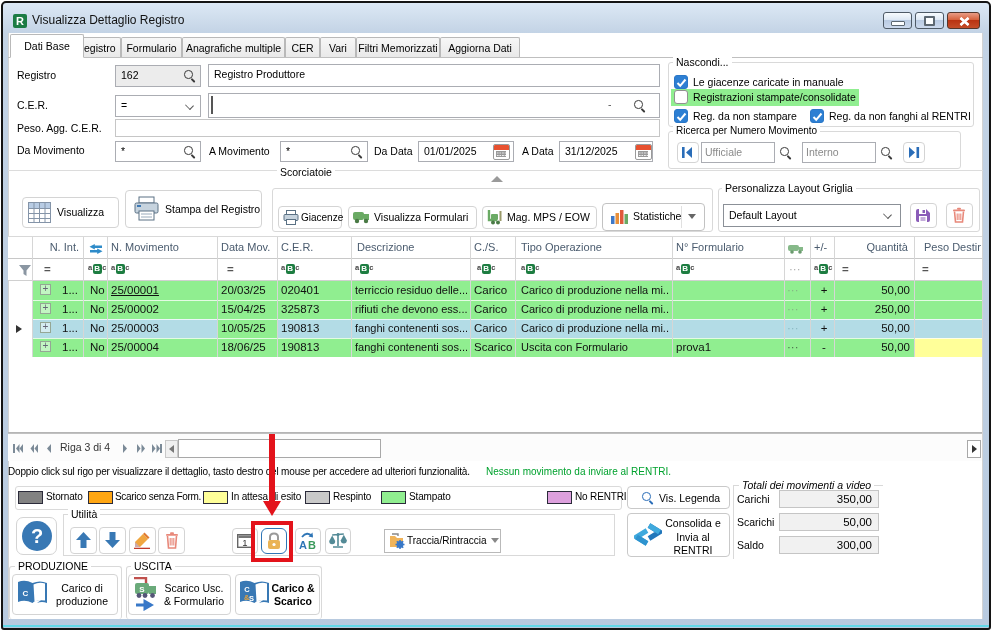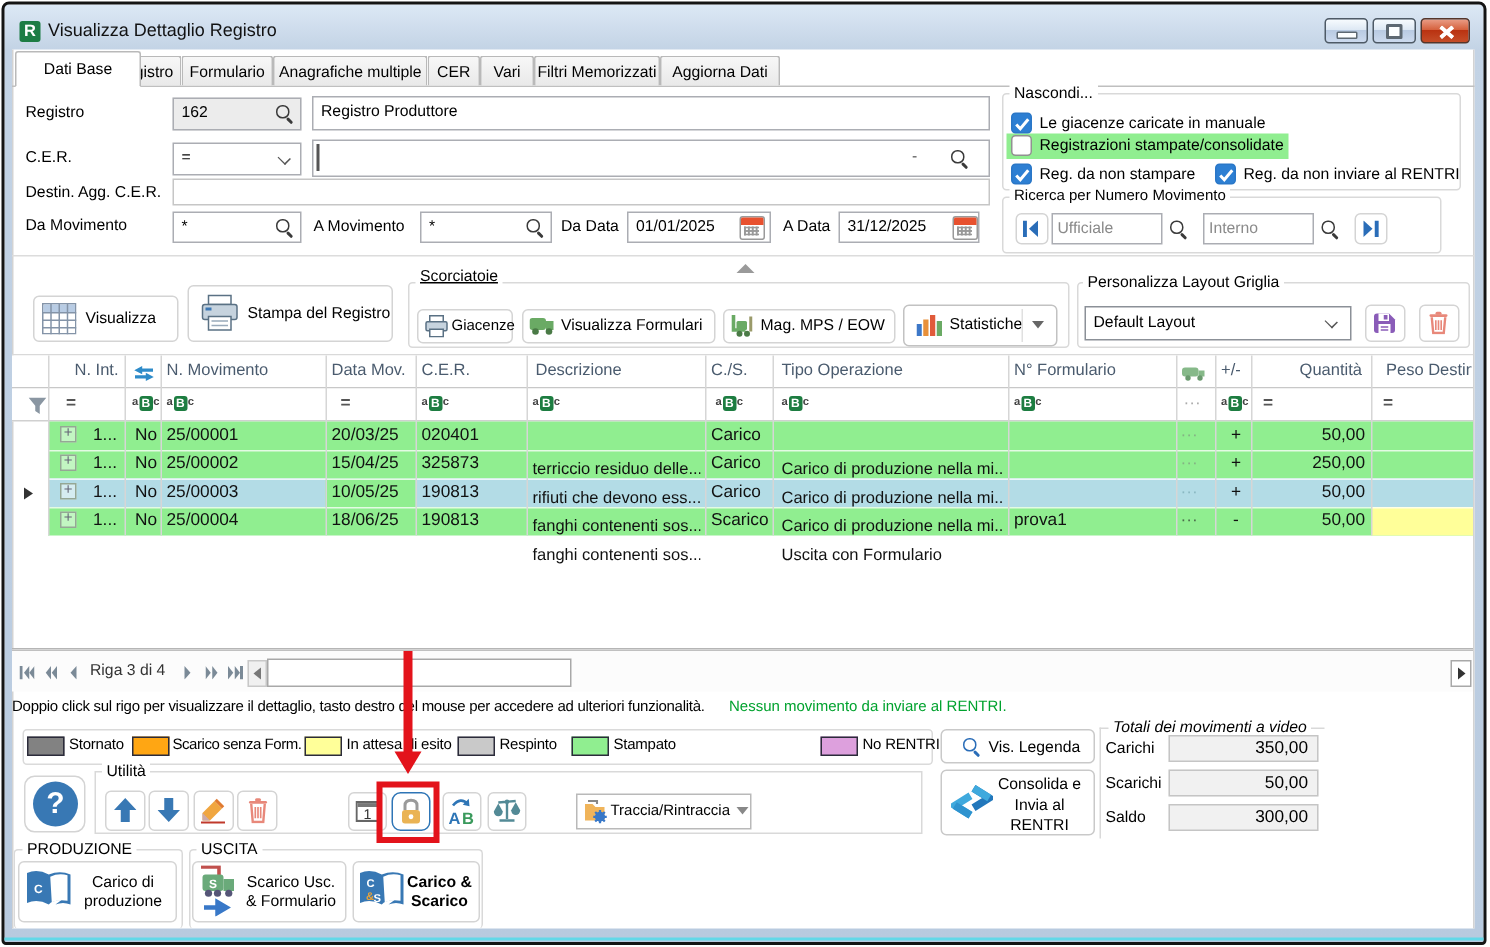--- a/index.html
+++ b/index.html
@@ -23,21 +23,21 @@
   .cal{position:absolute;width:15px;height:14px;border:1px solid #9a9a9a;background:#fff;border-radius:2px;}
   .cal i{position:absolute;left:0;top:0;right:0;height:4.5px;background:#e8512f;border-radius:1px 1px 0 0;}
   .cal b{position:absolute;left:1.5px;top:6px;width:10px;height:6px;
      background:linear-gradient(#999 1.2px,transparent 1.2px) 0 0/3px 2.4px,linear-gradient(90deg,#999 1.2px,transparent 1.2px) 0 0/2.6px 3px;}
   .abc{position:absolute;height:11px;font-size:8px;color:#444;white-space:nowrap;}
   .abc em{font-style:normal;font-weight:bold;font-size:7.5px;position:relative;top:-1px;}
   .abc b{display:inline-block;width:9px;height:10px;background:#1d7d41;color:#fff;border-radius:2px;
      font-size:8px;text-align:center;line-height:10px;font-weight:bold;vertical-align:top;margin:0 0.5px;}
   .hcell{position:absolute;color:#4a5b6e;white-space:nowrap;overflow:hidden;font-size:11px;}
   .cell{position:absolute;white-space:nowrap;overflow:hidden;color:#111;font-size:11.5px;}
-  .cell.sm{font-size:11px;margin-top:23px;}
+  .cell.sm{font-size:11px;}
   .vline{position:absolute;width:1px;background:#d6d6d6;}
   .tbtn{position:absolute;border:1px solid #d4d4d4;border-radius:4px;background:#fff;box-sizing:border-box;}
   .tabi{top:37px;height:20px;border:1px solid #b9b9b9;border-bottom:none;border-radius:2px 2px 0 0;
     background:linear-gradient(#f7f7f7,#e9e9e9);text-align:center;line-height:20px;box-sizing:border-box;}
   .taba{top:34px;height:24px;border:1px solid #b9b9b9;border-bottom:1px solid #fff;border-radius:2px 2px 0 0;
     background:#fff;text-align:center;line-height:22px;box-sizing:border-box;}
   .exp{position:absolute;left:32px;width:11px;height:11px;border:1px solid #95a795;background:rgba(255,255,255,0.45);
     box-sizing:border-box;color:#667;font-size:10px;line-height:8px;text-align:center;}
   .exp::after{content:"+";}
   .sw{position:absolute;top:491px;width:25px;height:13px;border:1px solid #2b2b3a;box-sizing:border-box;}
@@ -75,26 +75,26 @@
 
   <div class="ab" style="left:8px;top:57px;width:975px;height:1px;background:#bfbfbf;"></div>
   <div id="tabs">
     <div class="ab tabi" style="left:71px;width:50px;">Registro</div>
     <div class="ab tabi" style="left:121px;width:61px;">Formulario</div>
     <div class="ab tabi" style="left:182px;width:103px;">Anagrafiche multiple</div>
     <div class="ab tabi" style="left:285px;width:35px;">CER</div>
     <div class="ab tabi" style="left:320px;width:36px;">Vari</div>
     <div class="ab tabi" style="left:356px;width:84px;">Filtri Memorizzati</div>
     <div class="ab tabi" style="left:440px;width:80px;">Aggiorna Dati</div>
-    <div class="ab taba" style="left:10px;width:84px;">Dati Base</div>
+    <div class="ab taba" style="left:10px;width:74px;">Dati Base</div>
   </div>
 
   <div class="lbl" style="left:17px;top:69px;">Registro</div>
   <div class="lbl" style="left:17px;top:99px;">C.E.R.</div>
-  <div class="lbl" style="left:17px;top:122px;">Destin. Agg. C.E.R.</div>
+  <div class="lbl" style="left:17px;top:122px;">Peso. Agg. C.E.R.</div>
   <div class="lbl" style="left:17px;top:144px;">Da Movimento</div>
 
   <div class="fld ab" style="left:115px;top:65px;width:86px;height:22px;background:#ececec;"></div>
   <div class="lbl" style="left:121px;top:69px;">162</div>
   <div class="mag" style="left:183px;top:69px;">
       <i></i>
       <b></b>
     </div>
   <div class="fld ab" style="left:208px;top:64px;width:452px;height:23px;"></div>
   <div class="lbl" style="left:214px;top:68px;">Registro Produttore</div>
@@ -155,21 +155,21 @@
       <svg width="11" height="10">
         <path d="M1.5 5 L4.2 7.8 L9.5 1.5" stroke="#fff" stroke-width="2" fill="none"></path>
       </svg>
     </div>
   <div class="lbl" style="left:693px;top:110px;">Reg. da non stampare</div>
   <div class="cb on" style="left:810px;top:109px;">
       <svg width="11" height="10">
         <path d="M1.5 5 L4.2 7.8 L9.5 1.5" stroke="#fff" stroke-width="2" fill="none"></path>
       </svg>
     </div>
-  <div class="lbl" style="left:829px;top:110px;">Reg. da non inviare al RENTRI</div>
+  <div class="lbl" style="left:829px;top:110px;">Reg. da non fanghi al RENTRI</div>
 
   <div class="grp ab" style="left:668px;top:131px;width:293px;height:38px;"></div>
   <div class="gtitle" style="left:673px;top:125px;font-size:10px;">Ricerca per Numero Movimento</div>
   <div class="bd ab" style="left:677px;top:142px;width:22px;height:21px;"></div>
   <svg class="ab" style="left:681px;top:147px;" width="14" height="11">
       <rect x="1" y="0" width="2.6" height="11" fill="#2a6db8"></rect>
       <path d="M11 0 L5 5.5 L11 11 Z" fill="#2a6db8"></path>
     </svg>
   <div class="fld ab" style="left:701px;top:142px;width:74px;height:21px;"></div>
   <div class="lbl" style="left:705px;top:146px;color:#8a8a8a;">Ufficiale</div>
@@ -203,21 +203,21 @@
     <div class="tbtn" style="left:125px;top:190px;width:137px;height:38px;"></div>
     <svg class="ab" style="left:133px;top:196px;" width="27" height="26">
         <rect x="6" y="1" width="15" height="6" fill="#fff" stroke="#5a7184"></rect>
         <rect x="2" y="7" width="23" height="10" rx="1.5" fill="#c6d3de" stroke="#5a7184"></rect>
         <rect x="4" y="9" width="4" height="2" fill="#3d78b4"></rect>
         <rect x="6" y="15" width="15" height="9" fill="#fff" stroke="#5a7184"></rect>
         <path d="M8 18 H19 M8 21 H19" stroke="#9ab" stroke-width="1"></path>
       </svg>
     <div class="lbl" style="left:165px;top:203px;">Stampa del Registro</div>
     <div class="grp ab" style="left:272px;top:188px;width:441px;height:44px;"></div>
-    <div class="gtitle" style="left:277px;top:178px;text-decoration:underline;">Scorciatoie</div>
+    <div class="gtitle" style="left:277px;top:166px;">Scorciatoie</div>
     <div class="tbtn" style="left:278px;top:206px;width:64px;height:23px;"></div>
     <svg class="ab" style="left:283px;top:210px;" width="16" height="15">
         <rect x="3.5" y="0.5" width="9" height="4" fill="#fff" stroke="#5a7184"></rect>
         <rect x="1" y="4.5" width="14" height="6" rx="1" fill="#c6d3de" stroke="#5a7184"></rect>
         <rect x="3.5" y="9.5" width="9" height="5" fill="#fff" stroke="#5a7184"></rect>
       </svg>
     <div class="lbl" style="left:301px;top:212px;font-size:10px;">Giacenze</div>
     <div class="tbtn" style="left:348px;top:206px;width:129px;height:23px;"></div>
     <svg class="ab" style="left:353px;top:210px;" width="18" height="14">
         <rect x="0" y="2" width="11" height="8" rx="2" fill="#6aaa64"></rect>
@@ -330,21 +330,21 @@
     <div class="abc" style="left:513px;top:27px;"><em>a</em><b>B</b><em>c</em></div>
     <div class="abc" style="left:668px;top:27px;"><em>a</em><b>B</b><em>c</em></div>
     <div class="cell" style="left:781px;top:26px;color:#aaa;">···</div>
     <div class="abc" style="left:806px;top:27px;"><em>a</em><b>B</b><em>c</em></div>
     <div class="cell" style="left:834px;top:26px;font-weight:bold;color:#555;">=</div>
     <div class="cell" style="left:914px;top:26px;font-weight:bold;color:#555;">=</div>
 
     <div class="exp" style="top:47px;"></div>
     <div class="cell" style="left:46px;top:47px;width:24px;text-align:right;">1...</div>
     <div class="cell" style="left:82px;top:47px;">No</div>
-    <div class="cell" style="left:103px;top:47px;">25/00001</div>
+    <div class="cell" style="left:103px;top:47px;text-decoration:underline;">25/00001</div>
     <div class="cell" style="left:213px;top:47px;">20/03/25</div>
     <div class="cell" style="left:273px;top:47px;">020401</div>
     <div class="cell sm" style="left:347px;top:47px;width:112px;">terriccio residuo delle...</div>
     <div class="cell" style="left:466px;top:47px;">Carico</div>
     <div class="cell sm" style="left:513px;top:47px;width:148px;">Carico di produzione nella mi...</div>
     <div class="cell" style="left:779px;top:47px;color:#84b284;">···</div>
     <div class="cell" style="left:806px;top:47px;width:20px;text-align:center;">+</div>
     <div class="cell" style="left:830px;top:47px;width:72px;text-align:right;">50,00</div>
 
     <div class="exp" style="top:66px;"></div>

